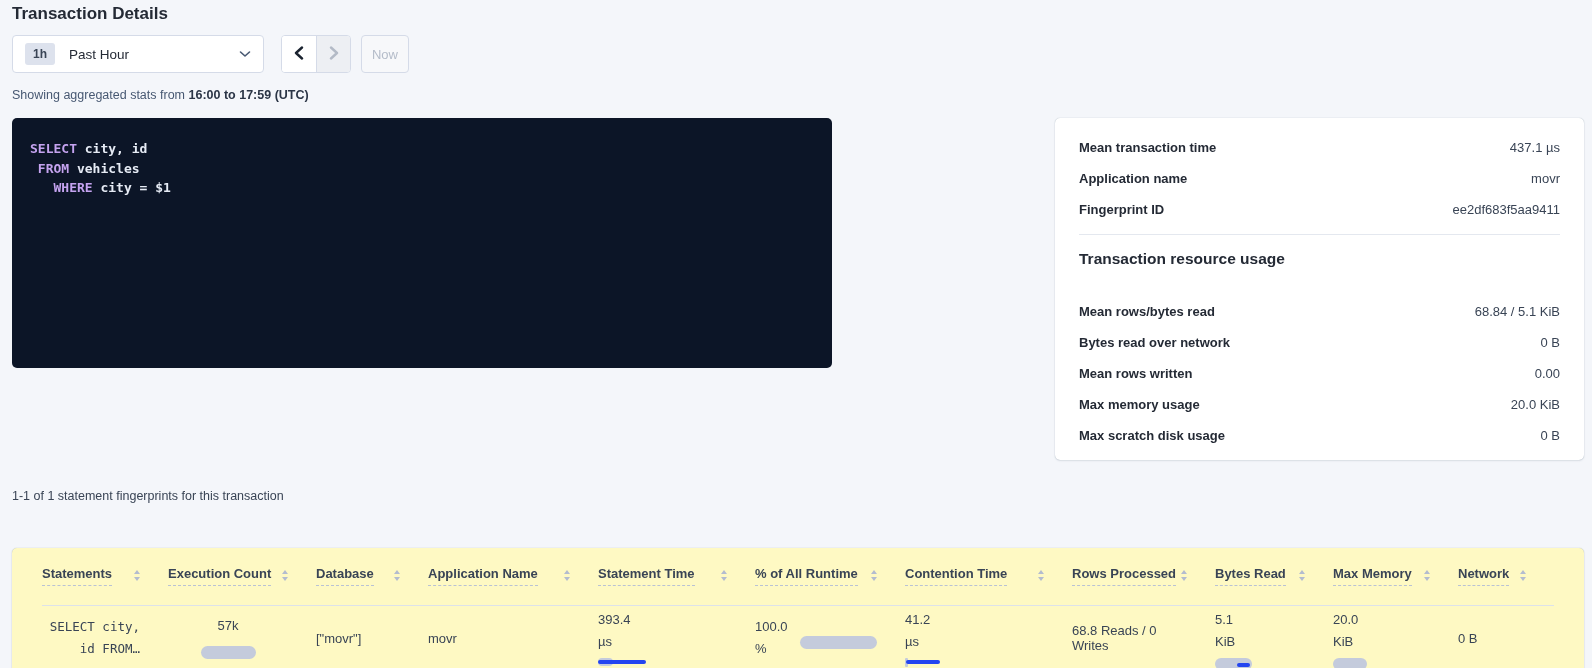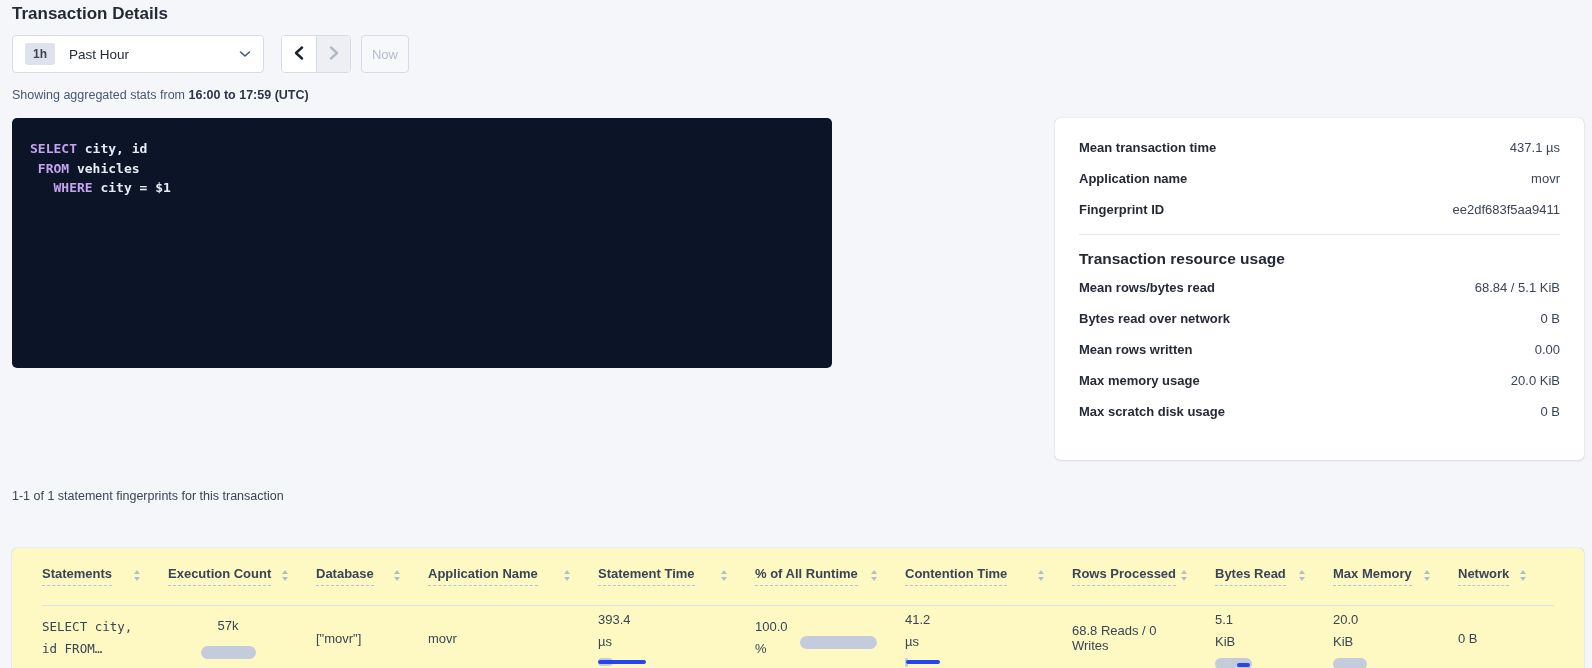--- a/index.html
+++ b/index.html
@@ -36,40 +36,40 @@
   .sql-line{font-family:"DejaVu Sans Mono","Liberation Mono",monospace;font-size:13px;line-height:19.5px;
     font-weight:600;color:var(--sql-text);white-space:pre;}
   .sql-line .kw{color:var(--sql-keyword);}
 
   .summary-card{position:absolute;left:1055px;top:118px;width:529px;height:342px;background:#fff;border-radius:5px;
     box-shadow:0 0 1px rgba(67,90,111,.45),0 1px 2px rgba(67,90,111,.12);padding:22px 24px;}
   .srow{display:flex;justify-content:space-between;align-items:baseline;margin-bottom:13px;height:18px;text-align:center;}
   .slabel{font-size:13px;font-weight:700;color:var(--navy);}
   .sval{font-size:13px;color:var(--body);}
   .sdivider{border-top:1px solid #e4e8ef;margin:14px 0 0;}
-  .ssection{font-size:15.5px;font-weight:700;color:var(--navy);margin:15px 0 12px;}
+  .ssection{font-size:15.5px;font-weight:700;color:var(--navy);margin:15px 0 36px;}
 
   .caption{position:absolute;left:12px;top:489px;font-size:12.5px;color:var(--body);}
 
   .table-card{position:absolute;left:12px;top:548px;width:1572px;height:137px;background:#fef9c3;border-radius:5px;
     box-shadow:0 0 1px rgba(67,90,111,.45),0 1px 2px rgba(67,90,111,.12);padding:0 30px;}
   .thead{display:flex;height:58px;padding-top:18px;border-bottom:1px solid var(--line);}
   .th{display:flex;align-items:flex-start;cursor:pointer;}
   .th-label{font-size:13px;font-weight:700;color:var(--body);border-bottom:1px dashed var(--dashed);padding-bottom:4px;}
   .sort{display:flex;flex-direction:column;gap:2.5px;margin:4px 28px 0 auto;}
   .sort i{display:block;width:0;height:0;border-left:3.5px solid transparent;border-right:3.5px solid transparent;}
   .sort .up{border-bottom:4.5px solid var(--sorticon);}
   .sort .down{border-top:4.5px solid var(--sorticon);}
   .c0{width:126px}.c1{width:148px}.c2{width:112px}.c3{width:170px}.c4{width:157px}.c5{width:150px}
   .c6{width:167px}.c7{width:143px}.c8{width:118px}.c9{width:125px}.c10{flex:1}
 
   .trow{display:flex;height:65px;border-bottom:1px solid var(--line);}
   .td{padding-right:28px;display:flex;flex-direction:column;justify-content:center;font-size:13px;color:var(--body);}
   .td.top{justify-content:flex-start;padding-top:3px;}
-  .stmt-text{font-family:"DejaVu Sans Mono","Liberation Mono",monospace;font-size:12.5px;line-height:22px;color:var(--body);cursor:pointer;}
+  .stmt-text{font-family:"DejaVu Sans Mono","Liberation Mono",monospace;font-size:12.5px;line-height:22px;color:var(--body);cursor:pointer;text-align:right;}
   .count-cell{flex-direction:column;align-items:center;gap:13px;}
   .num-line{line-height:22px;}
   .pill{background:var(--bar-grey);border-radius:7px;height:13px;}
   .exec-pill{width:55px;}
   .pct-cell{flex-direction:row;align-items:center;gap:12px;}
   .pct-pill{width:88px;margin-top:8px;}
   .mini-bar{position:relative;height:9px;margin-top:5px;}
   .mb-grey-pill{position:absolute;left:0;top:0;width:15px;height:8px;background:var(--bar-grey);border-radius:4px;}
   .mb-blue{position:absolute;left:0;top:2px;height:4px;background:var(--accent-blue);border-radius:2px;}
   .stmt-blue{width:48px;}

